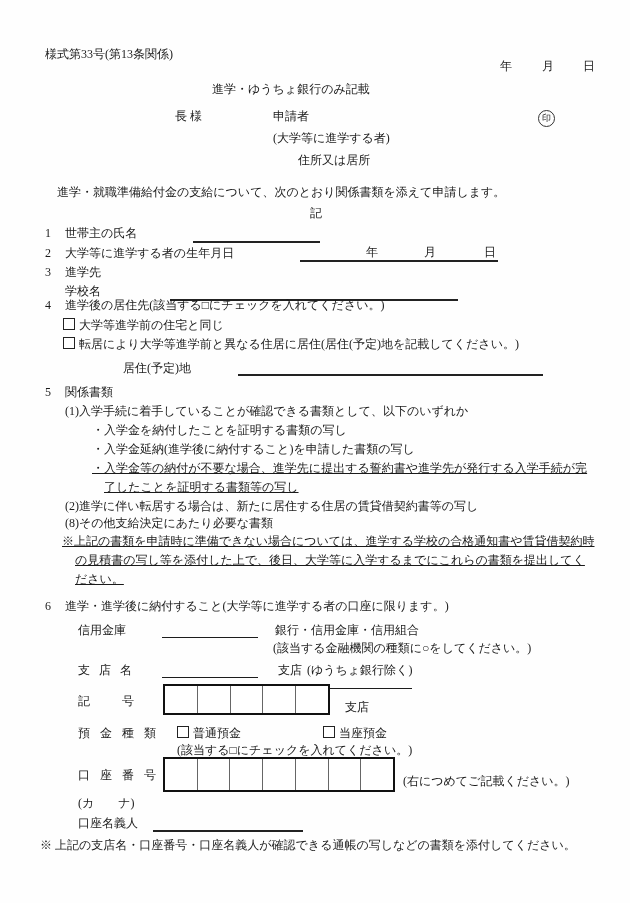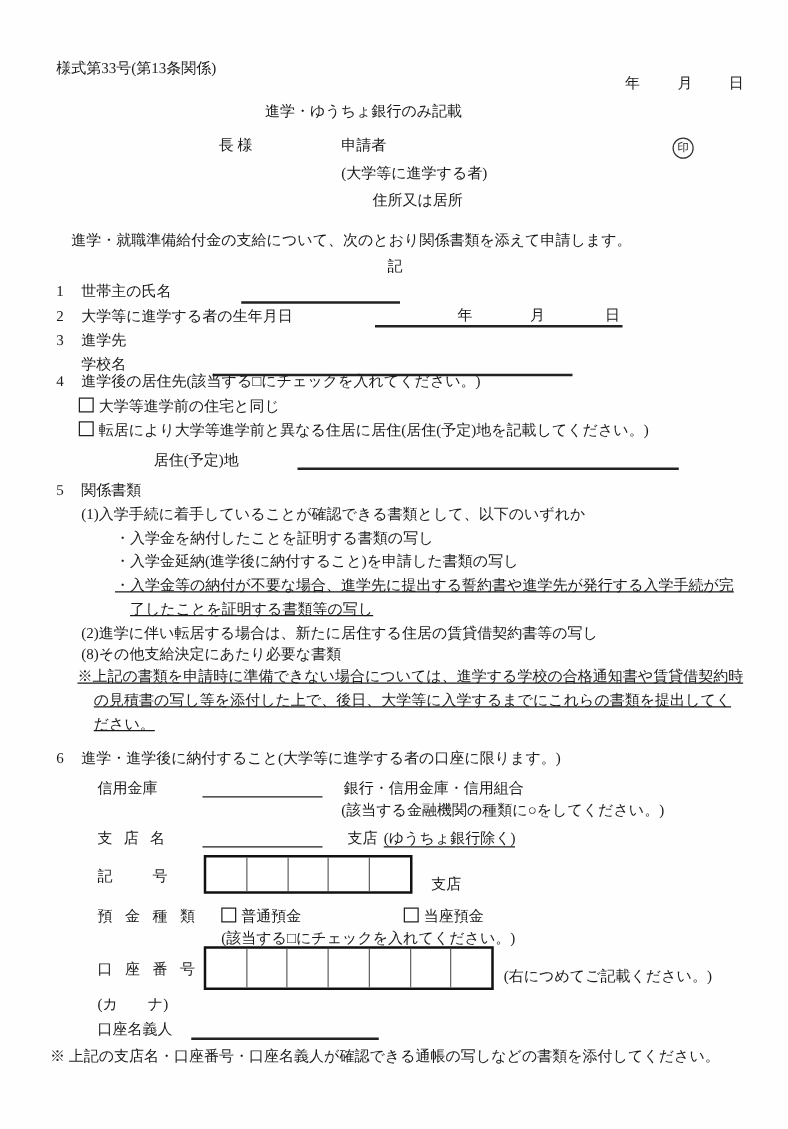--- a/index.html
+++ b/index.html
@@ -10,21 +10,21 @@
     font-family:"Liberation Serif","DejaVu Serif",serif;
     color:#1a1a1a;
     font-size:12px;
     overflow:hidden;
   }
   .line{position:absolute;line-height:19px;white-space:nowrap;}
   .wrap{position:absolute;line-height:19px;white-space:normal;text-decoration:underline;}
   .num{display:inline-block;width:20px;}
   .ul{position:absolute;height:15px;border-bottom:1px solid #1c1c1c;}
   .ul2{position:absolute;height:15px;border-bottom:2px solid #222;}
-  .inul{border-bottom:1px solid #1c1c1c;padding-bottom:0;}
+  .inul{border-bottom:1px solid #1c1c1c;padding-bottom:11px;}
   .cb{display:inline-block;width:10px;height:10px;border:1px solid #222;margin-right:4px;vertical-align:-1px;background:#fff;}
   .cellbox{position:absolute;display:flex;border:2px solid #111;background:#fff;box-sizing:border-box;}
   .cellbox .cell{flex:1;border-left:1px solid #666;}
   .cellbox .cell:first-child{border-left:none;}
   .seal{
     position:absolute;display:inline-block;width:15px;height:15px;
     border:1px solid #333;border-radius:50%;
     font-size:9px;line-height:15px;text-align:center;
   }
   .sp3{letter-spacing:9px;}

